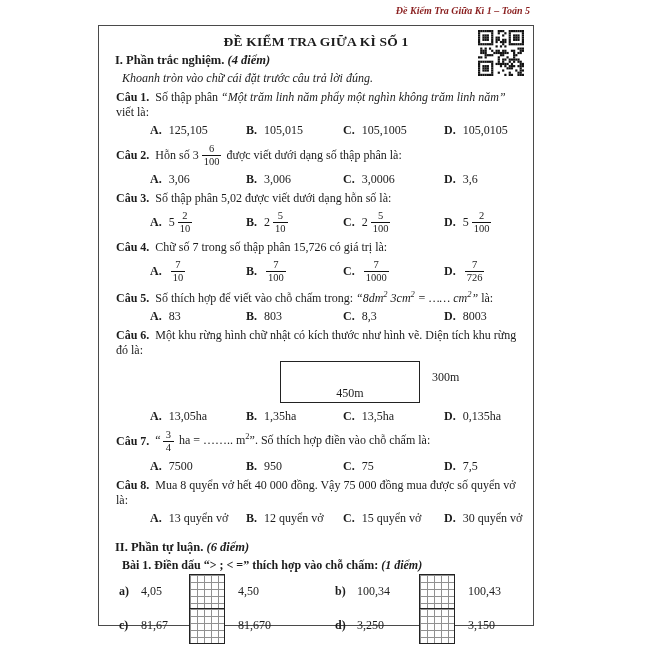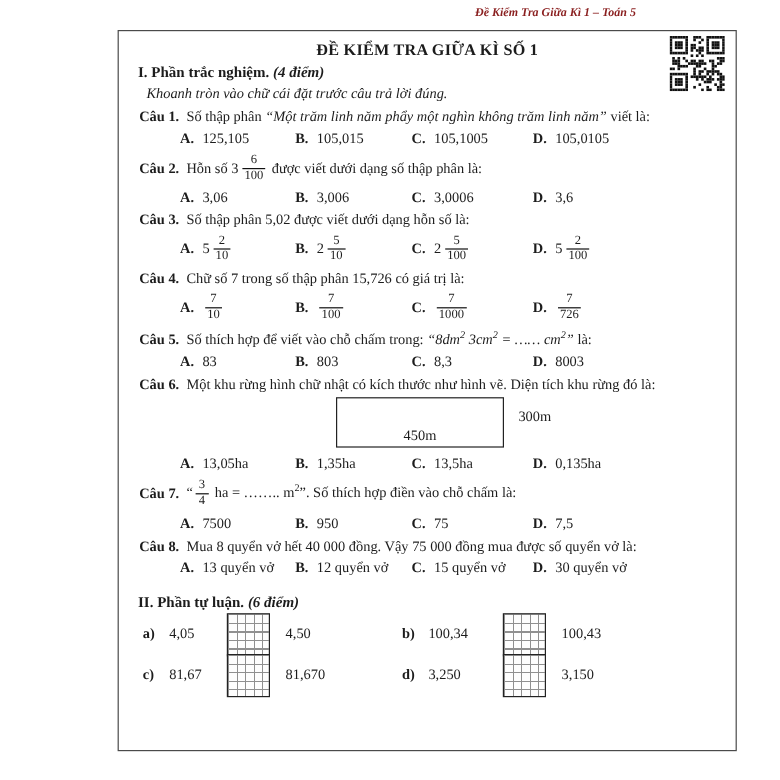--- a/index.html
+++ b/index.html
@@ -5,21 +5,21 @@
   html,body{margin:0;padding:0;overflow:hidden;}
   body{
     width:650px;height:650px;position:relative;background:#ffffff;
     font-family:"Liberation Serif", serif;color:#1c1c1c;
   }
   .corner-header{
     position:absolute;top:5px;right:120px;
     font-size:10px;font-style:italic;font-weight:bold;
   }
   .doc-box{
-    position:absolute;left:98px;top:25px;width:516px;height:601px;
+    position:absolute;left:98px;top:25px;width:436px;height:601px;
     border:1.5px solid #4a4a4a;background:#fff;box-sizing:border-box;
   }
   .qr{position:absolute;top:4px;right:9px;width:46px;height:46px;}
   .doc-title{
     text-align:center;font-weight:bold;font-size:13.5px;margin-top:8px;
     letter-spacing:.2px;
   }
   .content{padding:0 10px 0 16px;font-size:12px;}
   .sec-heading{font-weight:bold;font-size:12.5px;margin-top:3px;}
   .sec-heading .points,.ex-heading .points{font-style:italic;}
@@ -418,20 +418,24 @@
             <span class="opt"><b>D.</b><span class="opt-val">30 quyển vở</span></span>
           </div>
         </div>
       </div>
 
     <div class="section2">
       <div class="sec-heading">
         <span>II.  Phần tự luận.</span>
         <span class="points">(6 điểm)</span>
       </div>
+      <div class="ex-heading">
+        <span>Bài 1.</span><span> Điền dấu “&gt; ; &lt; =” thích hợp vào chỗ chấm: </span>
+        <span class="points">(1 điểm)</span>
+      </div>
       <div class="cmp-grid">
           <div class="cmp">
             <span class="cmp-key">a)</span>
             <span class="cmp-left">4,05</span>
             <span class="answer-box"></span>
             <span class="cmp-right">4,50</span>
           </div>
           <div class="cmp">
             <span class="cmp-key">b)</span>
             <span class="cmp-left">100,34</span>

